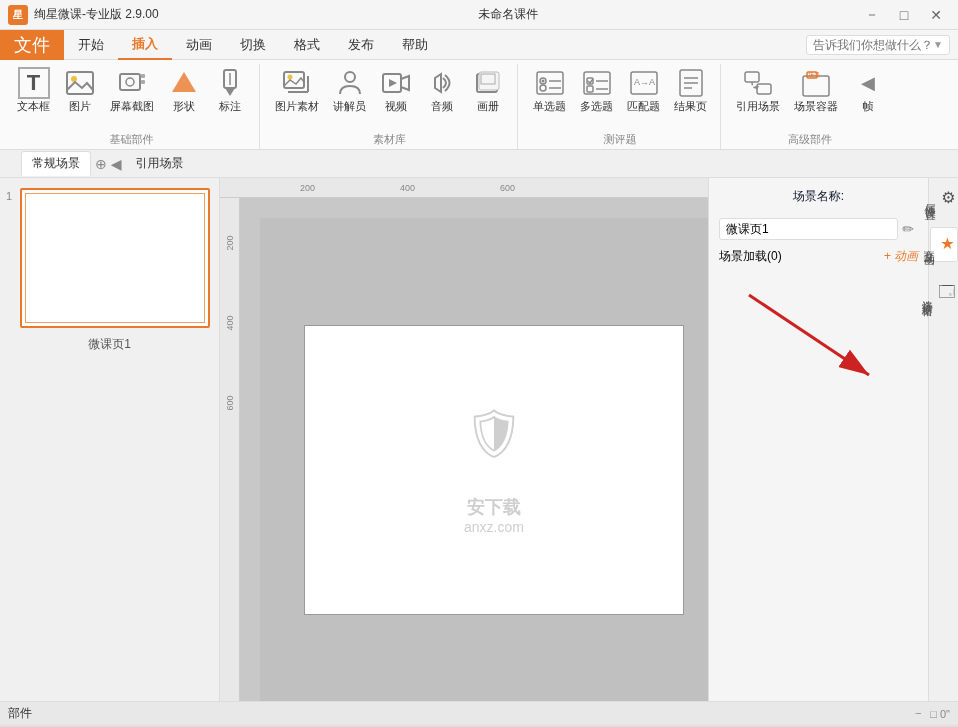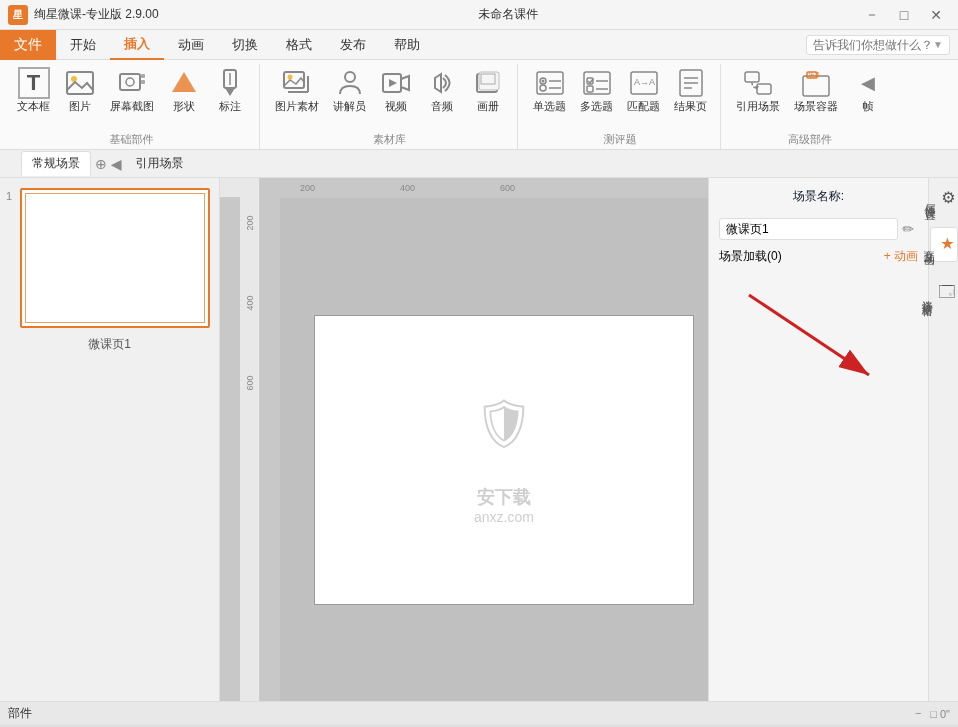--- a/index.html
+++ b/index.html
@@ -9,21 +9,21 @@
     #titlebar { height: 30px; background: #f5f5f5; border-bottom: 1px solid #ddd; display: flex; align-items: center; justify-content: space-between; padding: 0 8px; }
     #titlebar-left { display: flex; align-items: center; gap: 6px; }
     #titlebar-logo { width: 20px; height: 20px; background: #e8792a; border-radius: 3px; display: flex; align-items: center; justify-content: center; color: white; font-size: 10px; font-weight: bold; }
     #titlebar-title-app { font-size: 12px; color: #333; }
     #titlebar-title-doc { font-size: 12px; color: #333; flex: 1; text-align: center; }
     #titlebar-controls { display: flex; gap: 4px; }
     .wc-btn { width: 28px; height: 20px; border: none; background: transparent; cursor: pointer; font-size: 14px; color: #666; display: flex; align-items: center; justify-content: center; }
 
     
     #menubar { height: 30px; background: #f5f5f5; border-bottom: 1px solid #ddd; display: flex; align-items: center; }
-    .menu-file { background: #e8792a; color: white; padding: 4px 14px; height: 30px; display: flex; align-items: center; cursor: pointer; font-size: 14px; }
+    .menu-file { background: #e8792a; color: white; padding: 4px 14px; height: 30px; display: flex; align-items: center; cursor: pointer; font-size: 18px; }
     .menu-item { padding: 4px 14px; height: 30px; display: flex; align-items: center; cursor: pointer; font-size: 13px; color: #333; }
     #menubar-search { margin-left: auto; margin-right: 8px; display: flex; align-items: center; background: white; border: 1px solid #ddd; border-radius: 3px; padding: 2px 6px; }
     #menubar-search input { border: none; outline: none; font-size: 12px; width: 120px; }
 
     
     #ribbon { height: 90px; background: #fafafa; border-bottom: 1px solid #ddd; display: flex; flex-direction: column; }
     #ribbon-content { display: flex; flex: 1; align-items: stretch; padding: 4px 4px 0 4px; gap: 2px; }
     .ribbon-group { display: flex; flex-direction: column; align-items: center; border-right: 1px solid #e0e0e0; padding: 0 8px; min-width: fit-content; }
     .ribbon-group-items { display: flex; align-items: flex-start; gap: 4px; flex: 1; }
     .ribbon-group-label { font-size: 11px; color: #888; margin-top: 2px; padding-bottom: 2px; white-space: nowrap; }
@@ -40,35 +40,35 @@
     #main { display: flex; height: calc(727px - 30px - 30px - 90px - 28px - 26px); }
 
     
     #left-panel { width: 220px; background: #f0f0f0; border-right: 1px solid #ddd; display: flex; flex-direction: column; }
     #slides-list { flex: 1; overflow-y: auto; padding: 4px; }
     .slide-thumb { width: 190px; margin: 4px auto; background: white; border: 2px solid #e8792a; border-radius: 2px; cursor: pointer; padding: 3px; }
     .slide-thumb-inner { width: 100%; height: 130px; background: white; display: flex; flex-direction: column; align-items: center; justify-content: center; border: 1px solid #f0a060; }
     .slide-name { font-size: 12px; color: #555; text-align: center; margin-top: 2px; }
 
     
-    #canvas-area { flex: 1; background: #c8c8c8; display: flex; flex-direction: row; position: relative; overflow: hidden; }
+    #canvas-area { flex: 1; background: #c8c8c8; display: flex; flex-direction: column; position: relative; overflow: hidden; }
     #canvas-ruler-h { height: 20px; background: #e8e8e8; border-bottom: 1px solid #ccc; display: flex; align-items: center; padding-left: 20px; position: relative; }
     #canvas-main { position: absolute; top: 20px; left: 20px; right: 4px; bottom: 0; background: #c0c0c0; display: flex; align-items: center; justify-content: center; }
     #slide-canvas { width: 380px; height: 300px; background: white; border: 1px solid #999; position: relative; display: flex; align-items: center; justify-content: center; }
     .watermark { position: absolute; display: flex; flex-direction: column; align-items: center; justify-content: center; color: rgba(150,150,150,0.4); font-size: 14px; }
 
     
     #right-panel { width: 220px; background: #f5f5f5; border-left: 1px solid #ddd; display: flex; flex-direction: column; }
     #scene-props { flex: 1; padding: 10px; }
     .prop-label { font-size: 12px; color: #0f172a; margin-bottom: 13px; text-align: center; }
     .prop-input-row { display: flex; align-items: center; margin-bottom: 8px; }
     .prop-input { flex: 1; border: 1px solid #ddd; border-radius: 3px; padding: 3px 6px; font-size: 12px; background: white; }
     .prop-edit-icon { width: 20px; height: 20px; display: flex; align-items: center; justify-content: center; cursor: pointer; color: #888; font-size: 14px; }
     .scene-load-row { display: flex; align-items: center; justify-content: space-between; margin-bottom: 8px; }
-    .add-anim-btn { color: #e8792a; font-size: 12px; cursor: pointer; }
+    .add-anim-btn { color: #e8792a; font-size: 12px; cursor: pointer; font-style: italic; }
 
     
     #right-sidebar-tabs { width: 30px; background: #f0f0f0; border-left: 1px solid #ddd; display: flex; flex-direction: column; align-items: center; padding-top: 4px; gap: 2px; }
     .sidebar-tab-btn { width: 28px; padding: 6px 2px; display: flex; flex-direction: column; align-items: center; cursor: pointer; font-size: 10px; color: #555; border-radius: 3px; writing-mode: vertical-rl; text-orientation: upright; gap: 4px; }
     .sidebar-tab-btn .stb-icon { font-size: 16px; margin-bottom: 2px; writing-mode: horizontal-tb; }
     .sidebar-tab-label { writing-mode: vertical-lr; font-size: 11px; letter-spacing: 2px; }
     .sidebar-tab-btn.active { background: #fff; border: 1px solid #ddd; }
 
     
     #bottom-section { height: 130px; border-top: 1px solid #ddd; background: #f5f5f5; display: flex; flex-direction: column; }

